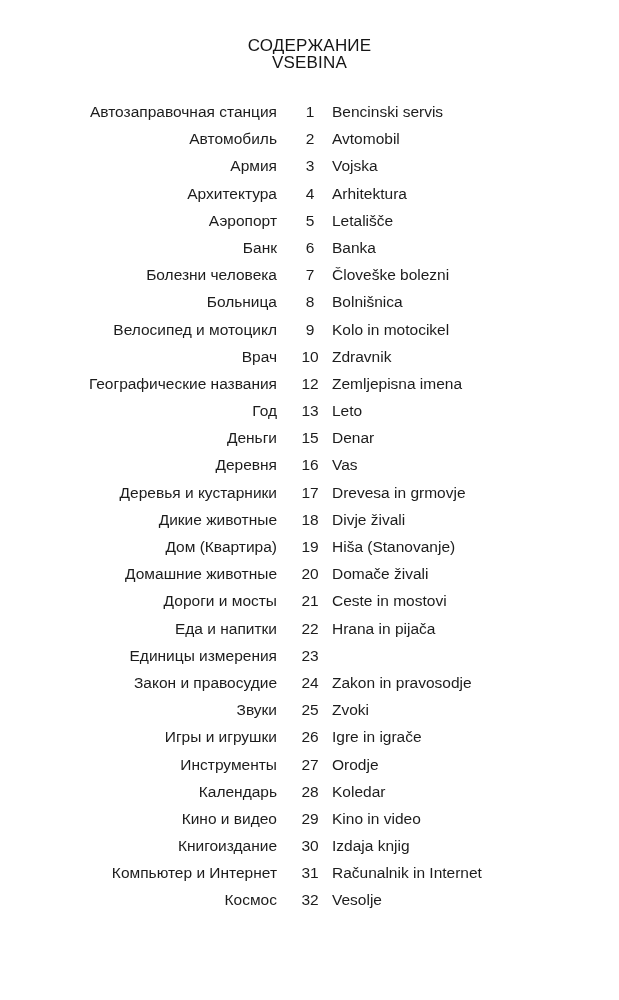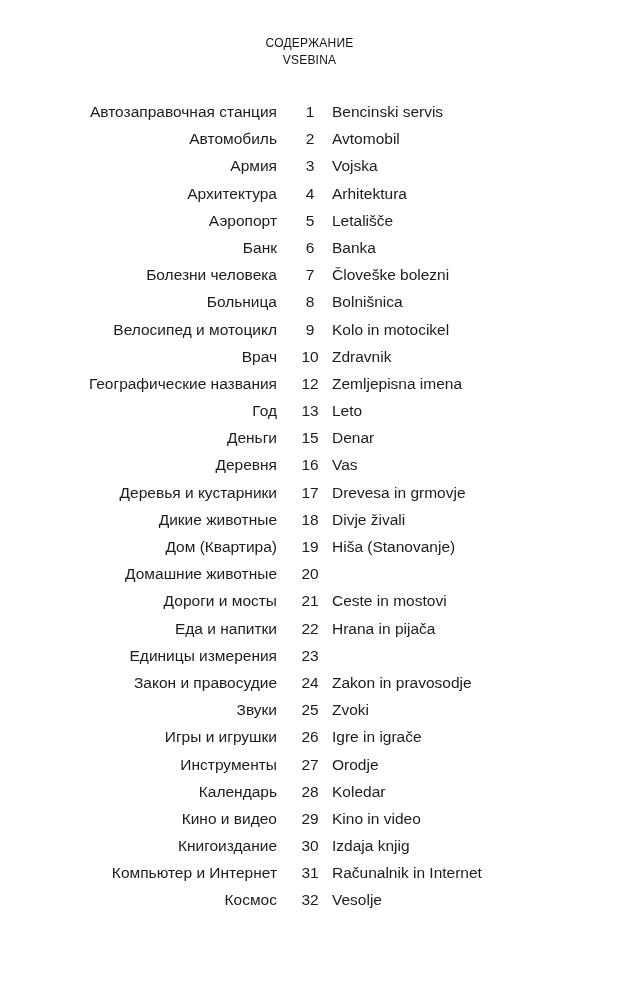--- a/index.html
+++ b/index.html
@@ -13,21 +13,21 @@
       position: relative;
       overflow: hidden;
       font-family: "Liberation Sans", "DejaVu Sans", sans-serif;
       color: #1c1c1c;
     }
     .heading {
       position: absolute;
       left: 0;
       width: 619px;
       text-align: center;
-      font-size: 12px;
+      font-size: 17px;
       letter-spacing: 0.2px;
       color: #151515;
     }
     .heading.ru { top: 36px; }
     .heading.sl { top: 53px; }
     .toc {
       position: absolute;
       top: 98px;
       left: 0;
       width: 619px;
@@ -146,20 +146,21 @@
         <span class="sl-label">Divje živali</span>
       </div>
     <div class="row">
         <span class="ru-label">Дом (Квартира)</span>
         <span class="num">19</span>
         <span class="sl-label">Hiša (Stanovanje)</span>
       </div>
     <div class="row">
         <span class="ru-label">Домашние животные</span>
         <span class="num">20</span>
+        <span class="sl-label">Domače živali</span>
       </div>
     <div class="row">
         <span class="ru-label">Дороги и мосты</span>
         <span class="num">21</span>
         <span class="sl-label">Ceste in mostovi</span>
       </div>
     <div class="row">
         <span class="ru-label">Еда и напитки</span>
         <span class="num">22</span>
         <span class="sl-label">Hrana in pijača</span>

